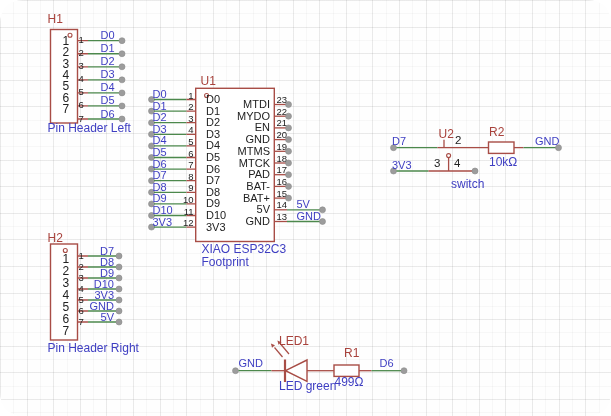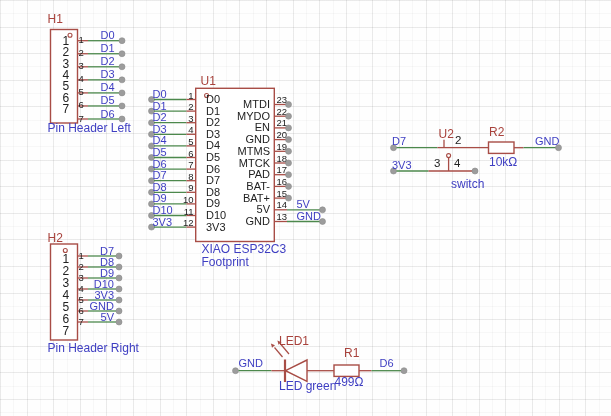--- a/index.html
+++ b/index.html
@@ -6,20 +6,21 @@
   .canvas-wrap{
     position:relative;
     width:611px;height:416px;
     background-color:#fefefe;
     background-image:
       repeating-linear-gradient(to right, rgba(0,0,0,0.055) 0 1px, transparent 1px 26.6px),
       repeating-linear-gradient(to bottom, rgba(0,0,0,0.055) 0 1px, transparent 1px 26.6px),
       repeating-linear-gradient(to right, rgba(0,0,0,0.028) 0 1px, transparent 1px 13.3px),
       repeating-linear-gradient(to bottom, rgba(0,0,0,0.028) 0 1px, transparent 1px 13.3px);
     overflow:hidden;
+    border-radius:23px;
   }
   svg text{
     font-family:"Liberation Sans", sans-serif;
     user-select:none;
   }
 </style>
 </head>
 <body>
 
 <div class="canvas-wrap">

